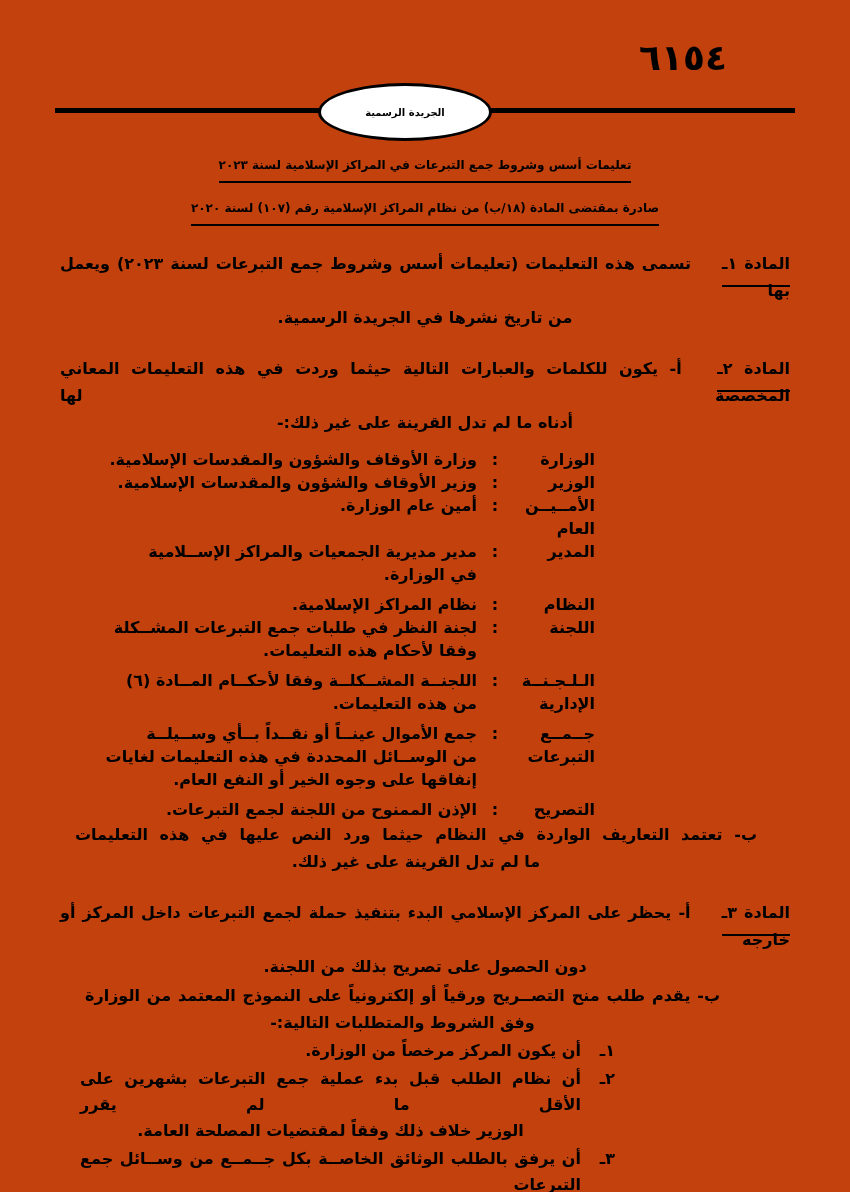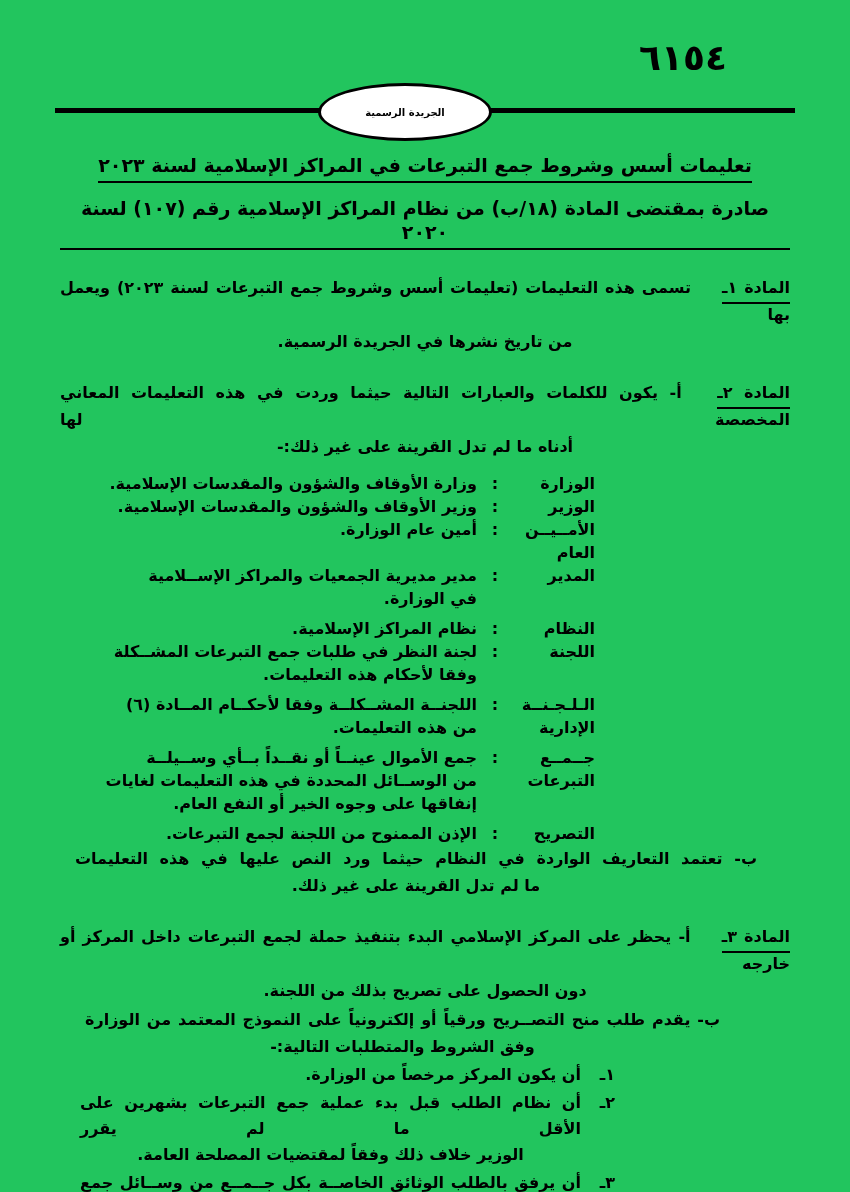--- a/index.html
+++ b/index.html
@@ -1,37 +1,37 @@
 <!DOCTYPE html>
 <html lang="ar" dir="rtl"><head>
 <meta charset="utf-8">
 <style>
   html,body{margin:0;padding:0;}
   body{background:#777;}
   .page{
     width:850px;height:1192px;margin:0 auto;box-sizing:border-box;
-    background:#22c55e;color:#000;direction:rtl;
+    background:#c2410c;color:#000;direction:rtl;
     font-family:"DejaVu Sans",sans-serif;font-weight:bold;
     padding:30px 60px 0 60px;position:relative;overflow:hidden;
   }
   .page-number{
     font-size:36px;line-height:44px;margin:6px 63px 0 0;
     text-align:right;letter-spacing:2px;
   }
   .header-rule{position:relative;height:58px;margin-top:2px;}
   .rule-line{position:absolute;top:26px;left:-5px;right:-5px;height:5px;background:#000;}
   .oval{
     position:absolute;top:1px;left:258px;width:168px;height:52px;
     border:3px solid #000;border-radius:50%;background:#fff;z-index:2;
     display:flex;align-items:center;justify-content:center;font-size:10px;
   }
-  .title{text-align:center;margin-top:13px;font-size:19px;line-height:24px;}
+  .title{text-align:center;margin-top:13px;font-size:12px;line-height:24px;}
   .title .u{display:inline-block;border-bottom:2.5px solid #000;padding-bottom:4px;}
   .para{margin-top:24px;font-size:16px;line-height:27px;}
-  .lbl{border-bottom:2px solid #000;padding-bottom:5px;margin-left:24px;}
+  .lbl{border-bottom:2px solid #000;padding-bottom:12px;margin-left:24px;}
   .jl{text-align:justify;text-align-last:justify;}
   .center{text-align:center;}
   .right{text-align:right;}
   .indent-b2{margin:0 33px 0 15px;}
   .indent-b3{margin:0 70px 0 25px;}
   .defs{margin:12px 195px 0 0;width:418px;font-size:16px;line-height:23px;}
   .def-row{display:flex;}
   .def-row.gap{margin-top:7px;}
   .def-term{width:82px;text-align:right;}
   .def-colon{width:36px;text-align:center;}

